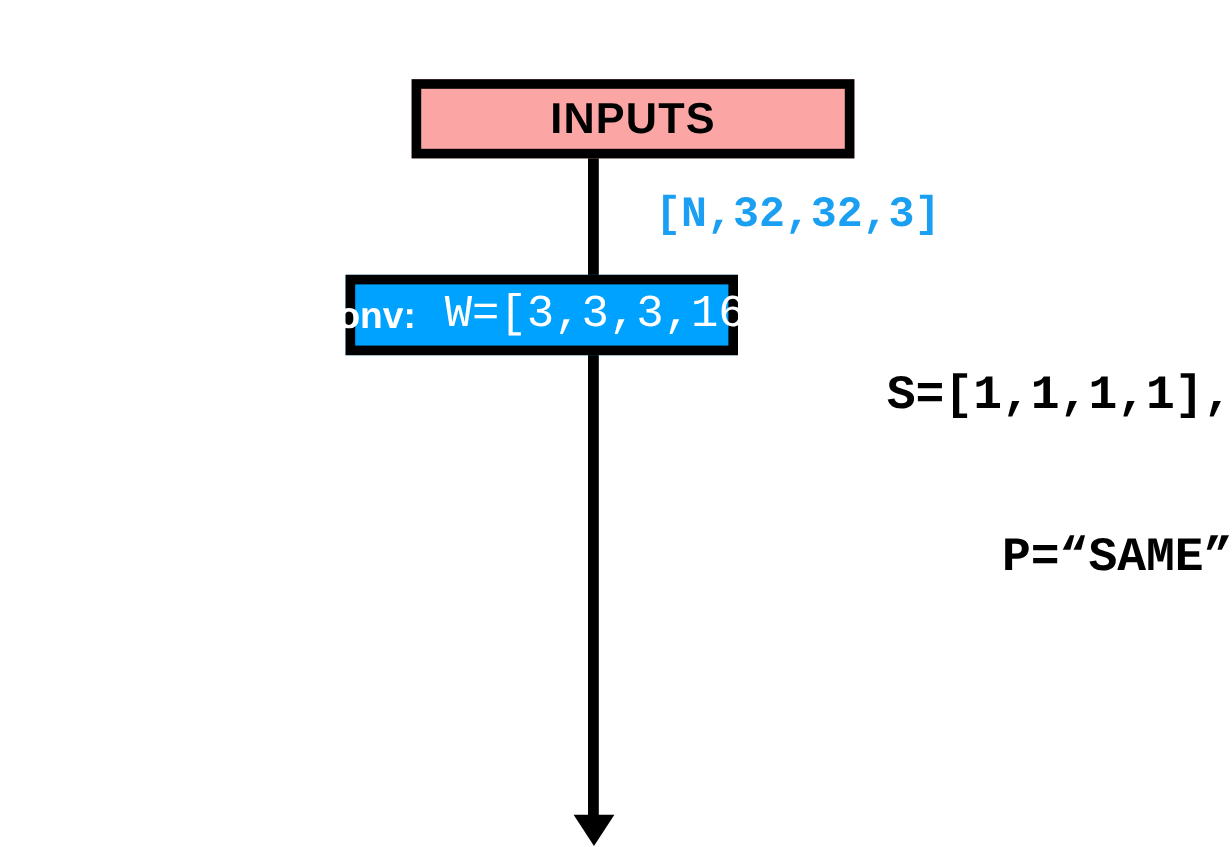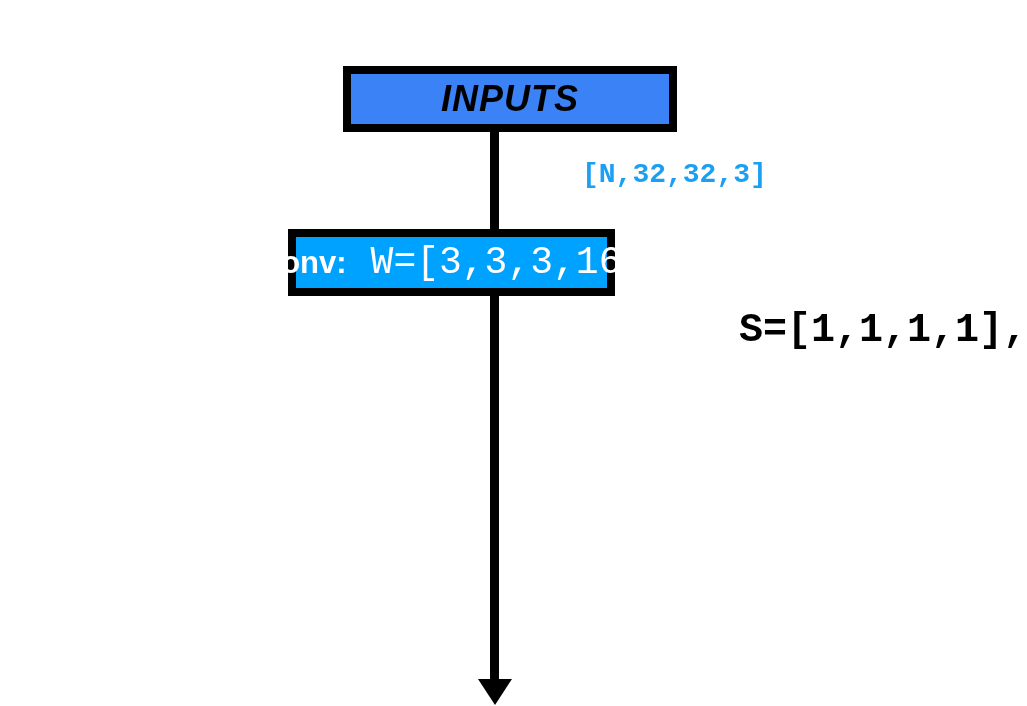--- a/index.html
+++ b/index.html
@@ -42,24 +42,23 @@
     box-sizing: border-box;
     border: 8px solid var(--ink, #000000);
     display: flex;
     align-items: center;
     justify-content: center;
     z-index: 2;
   }
   .inputs-box {
     left: 343px;
     top: 66px;
-    width: 334px;
+    width: 369px;
     height: 66px;
-    background: #3b82f6;
-    font-style: italic;
+    background: #fca5a5;
   }
   .inputs-box .label {
     font-weight: bold;
     font-size: 36px;
     letter-spacing: 1px;
     color: var(--ink, #000000);
   }
   .conv-box {
     left: 288px;
     top: 229px;
@@ -75,26 +74,25 @@
   .conv-weights {
     font-family: "Liberation Mono", "DejaVu Sans Mono", monospace;
     font-size: 38px;
     margin-left: 24px;
     white-space: pre;
   }
   .shape-label {
     position: absolute;
     font-family: "Liberation Mono", "DejaVu Sans Mono", monospace;
     font-weight: bold;
-    font-size: 28px;
+    font-size: 36px;
     line-height: 1;
     color: var(--label-blue, #1b9ff2);
     z-index: 3;
     white-space: pre;
-    margin-left: 36px;
   }
   .shape-in  { left: 546px; top: 161px; }
   .shape-out { left: 543px; top: 317px; }
   .params {
     position: absolute;
     left: 712px;
     top: 218px;
     width: 315px;
     text-align: right;
     font-family: "Liberation Mono", "DejaVu Sans Mono", monospace;
@@ -120,16 +118,17 @@
 
   <div class="shape-label shape-in">[N,32,32,3]</div>
 
   <div class="node conv-box">
     <span class="conv-prefix">Conv:</span>
     <span class="conv-weights">W=[3,3,3,16]</span>
   </div>
 
   <div class="params">
     <div>S=[1,1,1,1],</div>
+    <div>P=“SAME”</div>
   </div>
 
 
 </div>
 
 </body></html>

